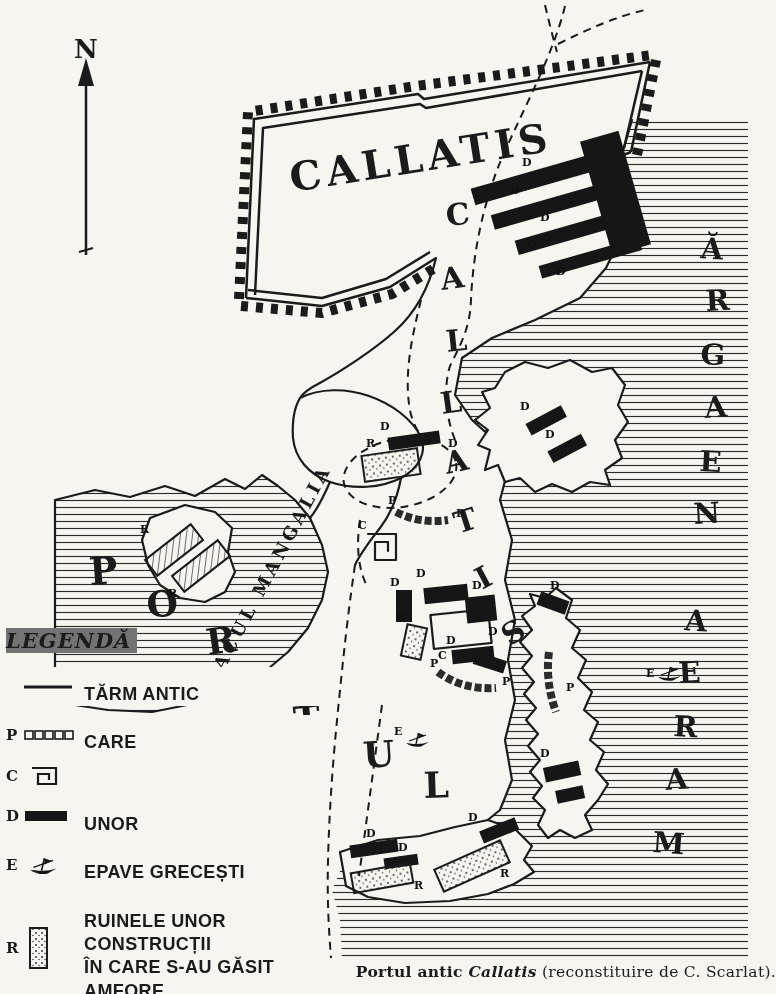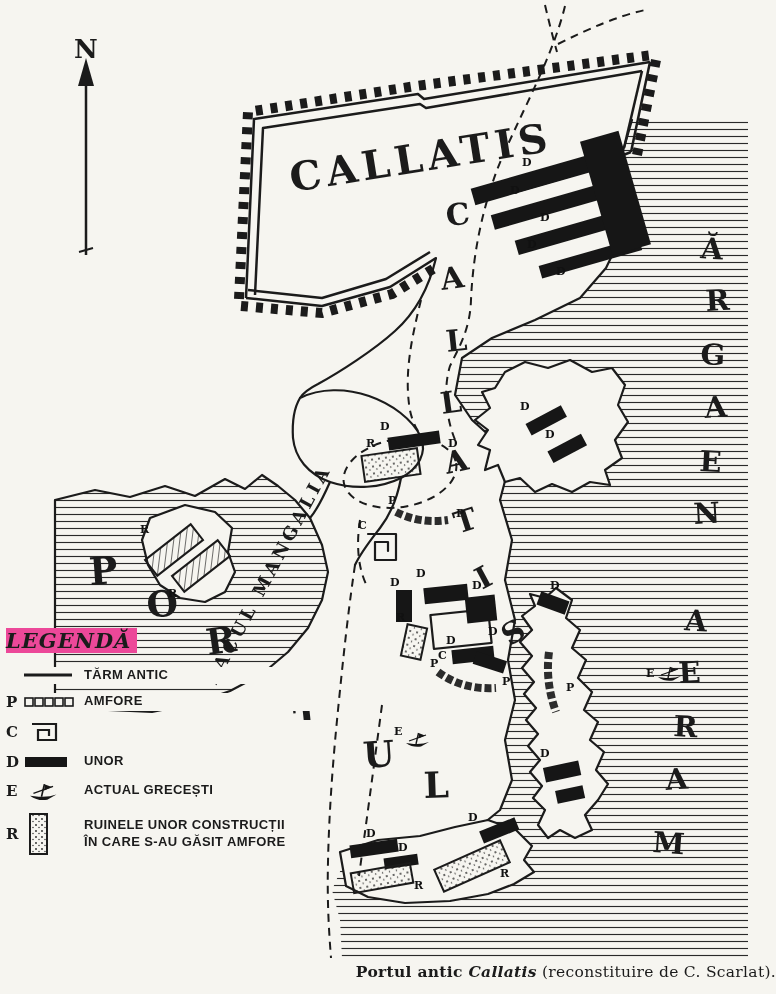--- a/index.html
+++ b/index.html
@@ -15,26 +15,26 @@
   .wall{stroke:#1b1b1b;fill:none;stroke-width:2.5;stroke-linejoin:round;}
   .blk{fill:#161616;stroke:none;}
   .land{fill:#f6f5f0;stroke:#1b1b1b;stroke-width:2.2;stroke-linejoin:round;}
   .chain{stroke:#2c2c2c;fill:none;stroke-width:8;stroke-dasharray:7 3;}
   .stip{fill:url(#stipple);stroke:#1b1b1b;stroke-width:2;}
   .rhatch{fill:url(#dhatch);stroke:#1b1b1b;stroke-width:2;}
 
   
   #legend{position:absolute;left:6px;top:628px;width:318px;z-index:5;}
   .lg-title{font-family:"DejaVu Serif","Liberation Serif",serif;font-weight:bold;font-style:italic;
-            font-size:21px;letter-spacing:1px;margin-bottom:14px;background:#ec4899;display:inline-block;padding-right:6px;}
+            font-size:21px;letter-spacing:1px;margin-bottom:14px;background:#737373;display:inline-block;padding-right:6px;}
   .lg-row{display:flex;align-items:center;margin-bottom:9px;background:#f6f5f0;}
   .lg-key{width:16px;font-family:"DejaVu Serif","Liberation Serif",serif;font-weight:bold;font-size:15px;flex:none;}
   .lg-sym{width:62px;flex:none;display:flex;align-items:center;}
-  .lg-lbl{font-family:"Liberation Sans","DejaVu Sans",sans-serif;font-weight:bold;font-size:13px;
-          letter-spacing:.4px;line-height:1.3;display:flex;flex-direction:column;}
+  .lg-lbl{font-family:"Liberation Sans","DejaVu Sans",sans-serif;font-weight:bold;font-size:18px;
+          letter-spacing:.4px;line-height:1.3;display:flex;flex-direction:column;margin-top:16px;}
 
   
   #caption{position:absolute;left:0;right:0;top:962px;text-align:right;font-size:15.5px;letter-spacing:.3px;}
   #caption .cap-bold{font-weight:bold;}
   #caption .cap-ital{font-weight:bold;font-style:italic;}
 </style>
 </head>
 <body>
 
 <div id="page">
@@ -265,21 +265,21 @@
     <span class="lg-sym">
       <svg width="52" height="14">
         <rect x="3" y="3" width="8" height="8" fill="none" stroke="#1b1b1b" stroke-width="1.6"></rect>
         <rect x="13" y="3" width="8" height="8" fill="none" stroke="#1b1b1b" stroke-width="1.6"></rect>
         <rect x="23" y="3" width="8" height="8" fill="none" stroke="#1b1b1b" stroke-width="1.6"></rect>
         <rect x="33" y="3" width="8" height="8" fill="none" stroke="#1b1b1b" stroke-width="1.6"></rect>
         <rect x="43" y="3" width="8" height="8" fill="none" stroke="#1b1b1b" stroke-width="1.6"></rect>
       </svg>
     </span>
     <span class="lg-lbl">
-          <span>AMFORE</span>
+          <span>CARE</span>
         </span>
   </div>
 
   <div class="lg-row">
     <span class="lg-key">C</span>
     <span class="lg-sym">
       <svg width="52" height="24">
             <path d="M10,4 h24 v16 h-18 v-10 h11 v6" fill="none" stroke="#1b1b1b" stroke-width="2.2"></path>
           </svg>
     </span>
@@ -303,21 +303,21 @@
       <svg width="52" height="22">
         <g transform="translate(8,3) scale(1.15)">
           <path d="M0,11 Q7,16 15,14.5 L23,10 Q15,13 4,11.5 Z" fill="#161616"></path>
           <line x1="10" y1="12" x2="12.5" y2="1" stroke="#161616" stroke-width="1.4"></line>
           <path d="M12.5,1 L19,3.5 L12.5,6.5 Z" fill="#161616"></path>
           <line x1="3" y1="9" x2="20" y2="3" stroke="#161616" stroke-width="1.2"></line>
         </g>
       </svg>
     </span>
     <span class="lg-lbl">
-          <span>ACTUAL GRECEȘTI</span>
+          <span>EPAVE GRECEȘTI</span>
         </span>
   </div>
 
   <div class="lg-row">
     <span class="lg-key">R</span>
     <span class="lg-sym">
       <svg width="52" height="46">
         <defs>
           <pattern id="stipple2" width="6" height="6" patternUnits="userSpaceOnUse">
             <circle cx="2" cy="2" r="0.9" fill="#222"></circle>

